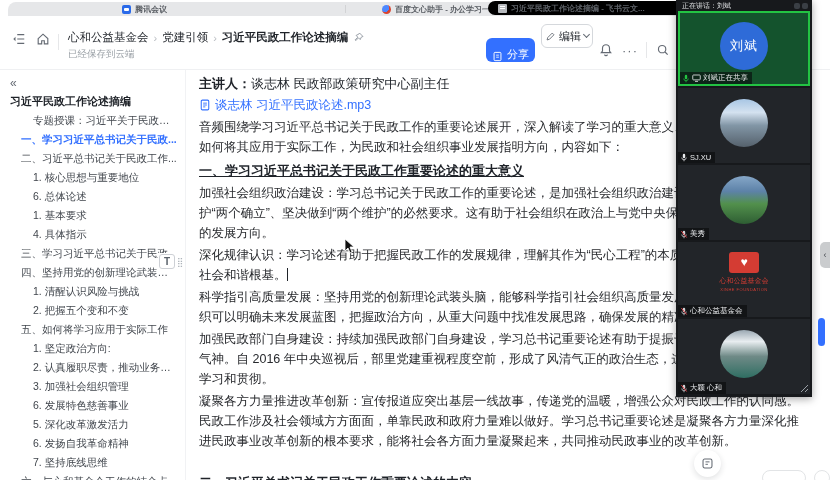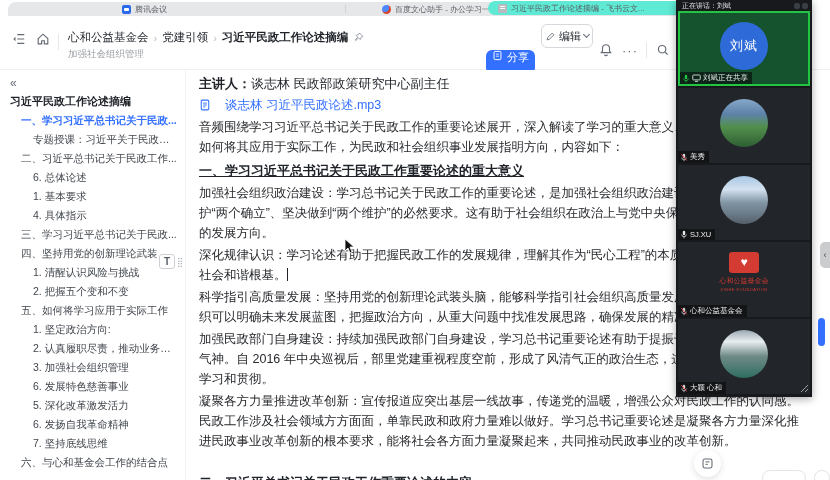--- a/index.html
+++ b/index.html
@@ -1,61 +1,61 @@
 <!DOCTYPE html>
 <html><head>
 <meta charset="utf-8">
 <style>
   * { margin:0; padding:0; box-sizing:border-box; }
   html,body { width:830px; height:480px; overflow:hidden; }
   body { font-family:"Liberation Sans","DejaVu Sans",sans-serif; background:#fff; color:#1f2329; }
   .screen { position:relative; width:830px; height:480px; overflow:hidden; background:#fff; }
 
   
-  .tabstrip { position:absolute; left:0; top:0; width:686px; height:16px; background:#fff; }
+  .tabstrip { position:absolute; left:0; top:0; width:686px; height:16px; background:#fff;font-weight:bold; }
   .strip-bg { position:absolute; left:8px; top:2px; right:0; height:14px; background:#e6e7e9; border-radius:8px 0 0 0; }
   .tab { position:absolute; top:2px; height:14px; display:flex; align-items:center; gap:4px; font-size:8px; color:#5c6066; white-space:nowrap; }
-  .tab.active-tab { background:#5eead4; border-radius:8px; padding:0 10px; }
+  .tab.active-tab { background:#000000; border-radius:8px; padding:0 10px; }
   .tab-ico { width:9px; height:9px; border-radius:2px; flex:0 0 auto; }
   .ico-meet { background:#2a6ae9; position:relative; }
   .ico-meet:after { content:""; position:absolute; left:2px; top:3px; width:5px; height:3px; background:#fff; border-radius:1px; }
   .ico-globe { border-radius:50%; background:radial-gradient(circle at 35% 35%, #4d88ff 0 45%, #d8432f 46% 100%); }
   .ico-doc { background:#b7babe; border-radius:1px; position:relative; }
   .ico-doc:after { content:""; position:absolute; left:2px; top:2px; width:5px; height:1px; background:#fff; box-shadow:0 2px 0 #fff; }
   .tab-div { position:absolute; top:5px; width:1px; height:8px; background:#d2d3d5; }
 
   
   .appbar { position:absolute; left:0; top:16px; width:830px; height:54px; background:#fff; border-bottom:1px solid #eff0f2; }
   .icon-btn { position:absolute; width:18px; height:18px; display:flex; align-items:center; justify-content:center; color:#646a73; }
   .vdiv { position:absolute; width:1px; height:16px; background:#e6e7e9; }
   .crumb { position:absolute; left:68px; top:14px; font-size:11.5px; color:#1f2329; display:flex; align-items:center; gap:5px; white-space:nowrap; }
   .crumb .sep { color:#b9bdc2; font-size:11px; }
   .crumb .leaf { font-weight:bold; }
   .savestat { position:absolute; left:68px; top:32px; font-size:9.5px; color:#9aa0a6; }
-  .btn-share { position:absolute; left:486px; top:22px; width:49px; height:24px; background:#3370ff; border-radius:6px; color:#fff; font-size:11px; display:flex; align-items:flex-start; justify-content:center; gap:4px;margin-top:12px; }
+  .btn-share { position:absolute; left:486px; top:22px; width:49px; height:24px; background:#3370ff; border-radius:6px; color:#fff; font-size:11px; display:flex; align-items:flex-end; justify-content:center; gap:4px; }
   .btn-edit { position:absolute; left:541px; top:8px; width:52px; height:24px; background:#fff; border:1px solid #d5d8dc; border-radius:6px; color:#1f2329; font-size:11px; display:flex; align-items:center; justify-content:center; gap:3px; }
   .chev { width:5px; height:5px; border-right:1.2px solid #646a73; border-bottom:1.2px solid #646a73; transform:rotate(45deg); margin-top:-3px; }
   .dots { position:absolute; left:620px; top:22px; width:20px; height:24px; color:#646a73; font-size:13px; letter-spacing:1px; display:flex; align-items:center; justify-content:center; }
 
   
   .sidebar { position:absolute; left:0; top:70px; width:186px; bottom:0; background:#fff; border-right:1px solid #f1f2f4; }
   .collapse { position:absolute; left:10px; top:6px; font-size:12px; color:#646a73; }
   .olist { position:absolute; left:0; top:22px; right:0; }
   .oi { height:19px; line-height:19px; font-size:10.5px; color:#41464d; white-space:nowrap; overflow:hidden; text-overflow:ellipsis; padding-right:8px; }
   .oi.lv0 { padding-left:10px; font-weight:bold; font-size:11px; color:#1f2329; }
   .oi.lv1 { padding-left:21px; }
   .oi.lv2 { padding-left:33px; }
   .oi.act  { color:#3370ff; font-weight:bold; }
 
   
   .main { position:absolute; left:187px; top:70px; right:0; bottom:0; background:#fff; padding:4px 0 0 12px; }
   .doc-w { width:612px; }
   .speaker { font-size:13px; line-height:20px; }
   .speaker .b { font-weight:bold; }
-  .attach { margin-top:1px; font-size:12.5px; line-height:20px; color:#3370ff; display:flex; align-items:center; gap:14px; }
+  .attach { margin-top:1px; font-size:12.5px; line-height:20px; color:#3370ff; display:flex; align-items:center; gap:4px; }
   .para { margin-top:2px; font-size:12.5px; line-height:20px; color:#27292d; }
   .h-bold { margin-top:4px; font-size:13px; font-weight:bold; line-height:20px;text-decoration:underline; }
   .h-last { margin-top:22px; }
   .caret { display:inline-block; width:1.5px; height:13px; background:#1f2329; vertical-align:-2px; }
 
   
   .t-handle { position:absolute; left:158px; top:253px; display:flex; align-items:center; gap:2px; background:#fff; padding:1px; z-index:30; }
   .t-box { width:16px; height:15px; border:1px solid #cdd0d5; border-radius:3px; font-size:10px; font-weight:bold; color:#586069; display:flex; align-items:center; justify-content:center; }
   .t-dots { color:#aeb4bb; font-size:9px; }
 
@@ -130,21 +130,21 @@
     <div class="crumb">
       <span>心和公益基金会</span>
       <span class="sep">›</span>
       <span>党建引领</span>
       <span class="sep">›</span>
       <span class="leaf">习近平民政工作论述摘编</span>
       <svg width="11" height="11" viewBox="0 0 16 16">
           <path d="M9.5 1.5 14.5 6.5 12 7.5 10.5 11 8 8.5 4 12.5 3 11.5 7 7.5 4.5 5 8.5 3z" fill="none" stroke="#8f959e" stroke-width="1.3"></path>
         </svg>
     </div>
-    <div class="savestat">加强社会组织管理</div>
+    <div class="savestat">已经保存到云端</div>
     <div class="btn-share">
       <svg width="11" height="11" viewBox="0 0 16 16">
           <rect x="3" y="2" width="10" height="12" rx="1.5" fill="none" stroke="#fff" stroke-width="1.4"></rect>
           <path d="M6 6h4M6 9h4" stroke="#fff" stroke-width="1.2"></path>
         </svg>
       <span>分享</span>
     </div>
     <div class="btn-edit">
       <svg width="11" height="11" viewBox="0 0 16 16">
           <path d="M3 13l1-3.5 6.5-6.5 2.5 2.5L6.5 12 3 13z" fill="none" stroke="#646a73" stroke-width="1.3"></path>
@@ -165,23 +165,24 @@
           <circle cx="7" cy="7" r="4.2" fill="none" stroke="#646a73" stroke-width="1.3"></circle>
           <path d="m10.3 10.3 3 3" stroke="#646a73" stroke-width="1.3"></path>
         </svg>
     </div>
   </div>
 
   <div class="sidebar">
     <div class="collapse">«</div>
     <div class="olist">
       <div class="oi lv0">习近平民政工作论述摘编</div>
+      <div class="oi lv2">专题授课：习近平关于民政工...</div>
       <div class="oi lv1 act">一、学习习近平总书记关于民政...</div>
-      <div class="oi lv2">专题授课：习近平关于民政工...</div>
       <div class="oi lv1">二、习近平总书记关于民政工作...</div>
+      <div class="oi lv2">1. 核心思想与重要地位</div>
       <div class="oi lv2">6. 总体论述</div>
       <div class="oi lv2">1. 基本要求</div>
       <div class="oi lv2">4. 具体指示</div>
       <div class="oi lv1">三、学习习近平总书记关于民政...</div>
       <div class="oi lv1">四、坚持用党的创新理论武装头脑...</div>
       <div class="oi lv2">1. 清醒认识风险与挑战</div>
       <div class="oi lv2">2. 把握五个变和不变</div>
       <div class="oi lv1">五、如何将学习应用于实际工作</div>
       <div class="oi lv2">1. 坚定政治方向:</div>
       <div class="oi lv2">2. 认真履职尽责，推动业务创...</div>
@@ -248,39 +249,39 @@
             </svg>
           <svg width="9" height="8" viewBox="0 0 12 10">
               <rect x="1" y="1" width="10" height="6.5" rx="1" fill="none" stroke="#e8eaec" stroke-width="1.1"></rect>
               <path d="M4 9.5h4" stroke="#e8eaec" stroke-width="1.1"></path>
             </svg>
           <span>刘斌正在共享</span>
         </div>
       </div>
 
       <div class="tile">
+        <div class="avatar av-city"></div>
+        <div class="nlabel">
+          <svg width="8" height="9" viewBox="0 0 10 12">
+              <rect x="3.4" y="1" width="3.2" height="6" rx="1.6" fill="#e8eaec"></rect>
+              <path d="M2 6a3 3 0 0 0 6 0M5 9v2" stroke="#e8eaec" stroke-width="1" fill="none"></path>
+            </svg>
+          <span>SJ.XU</span>
+        </div>
+      </div>
+
+      <div class="tile">
         <div class="avatar av-meadow"></div>
         <div class="nlabel">
           <svg width="8" height="9" viewBox="0 0 10 12">
               <rect x="3.4" y="1" width="3.2" height="6" rx="1.6" fill="#cfd3d7"></rect>
               <path d="M2 6a3 3 0 0 0 6 0M5 9v2" stroke="#cfd3d7" stroke-width="1" fill="none"></path>
               <path d="M1.5 1.5 8.5 10" stroke="#e5484d" stroke-width="1.3"></path>
             </svg>
           <span>美秀</span>
-        </div>
-      </div>
-
-      <div class="tile">
-        <div class="avatar av-city"></div>
-        <div class="nlabel">
-          <svg width="8" height="9" viewBox="0 0 10 12">
-              <rect x="3.4" y="1" width="3.2" height="6" rx="1.6" fill="#e8eaec"></rect>
-              <path d="M2 6a3 3 0 0 0 6 0M5 9v2" stroke="#e8eaec" stroke-width="1" fill="none"></path>
-            </svg>
-          <span>SJ.XU</span>
         </div>
       </div>
 
       <div class="tile">
         <div class="logo-wrap">
           <div class="logo-heart">♥</div>
           <div class="logo-cn">心和公益基金会</div>
           <div class="logo-en">XINHE FOUNDATION</div>
         </div>
         <div class="nlabel">

